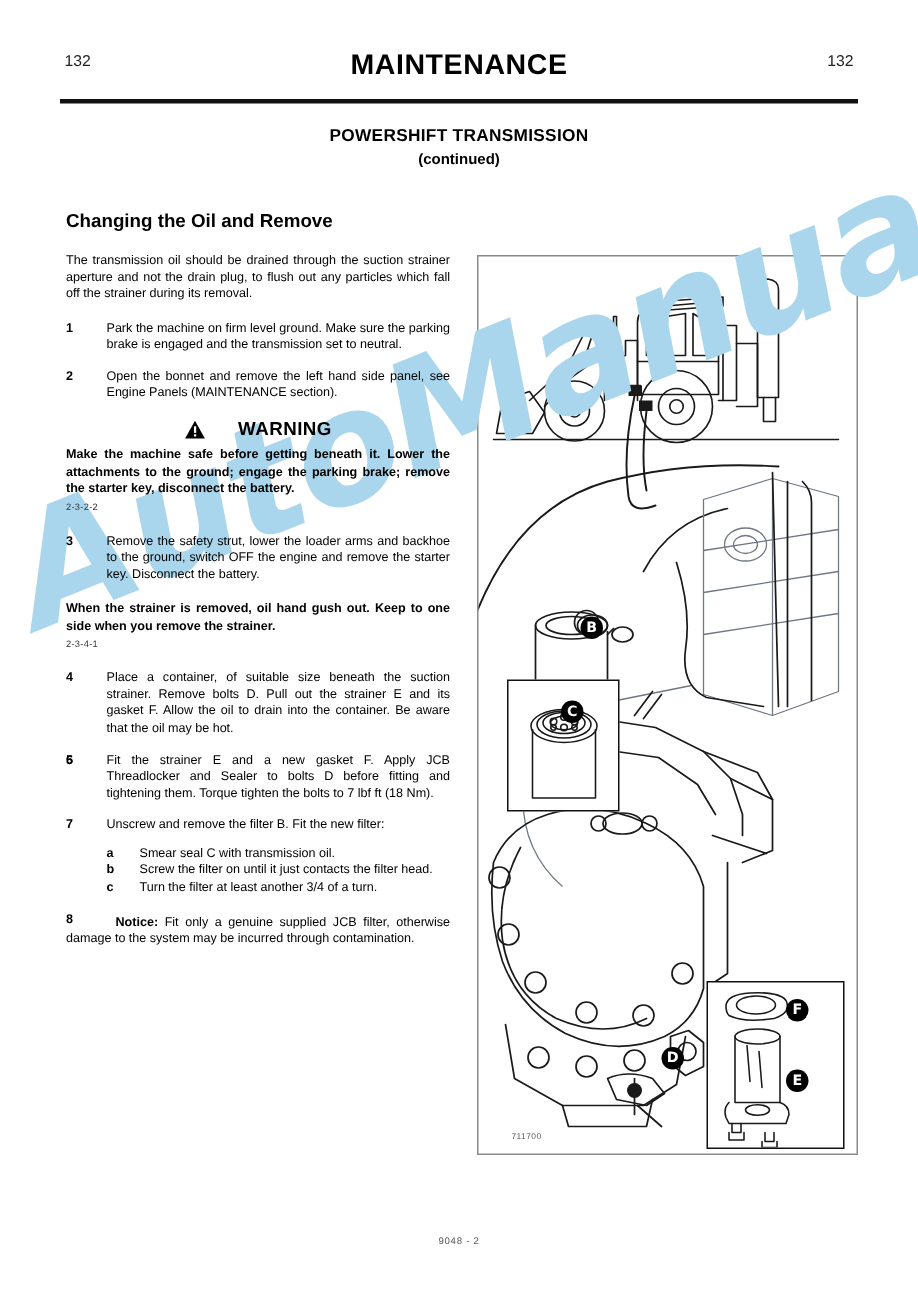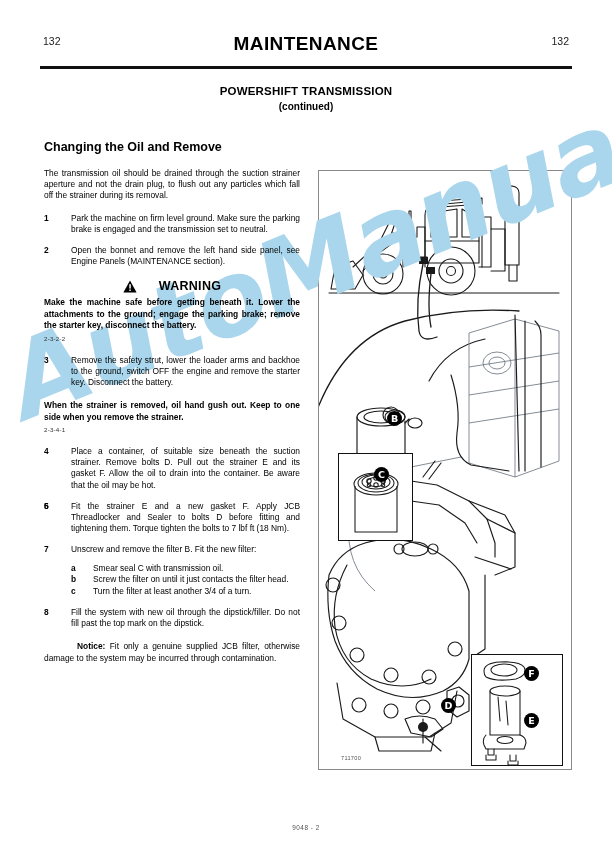--- a/index.html
+++ b/index.html
@@ -210,21 +210,20 @@
         </div>
         <div class="substep">
           <div class="n">c</div>
           <div class="t">Turn the filter at least another 3/4 of a turn.</div>
         </div>
       </div>
     </div>
 
     <div class="step">
       <div class="n">8</div>
-      <div class="t">Fill the system with new oil through the dipstick/filler. Do not fill past the top mark on the dipstick.</div>
     </div>
 
     <div class="notice">
       <b>Notice:</b><span> Fit only a genuine supplied JCB filter, otherwise damage to the system may be incurred through contamination.</span>
     </div>
 
   </div>
 
   <div class="fig">
 

